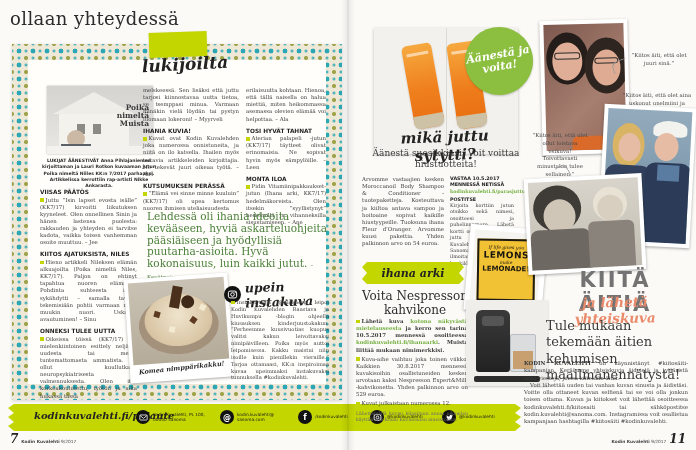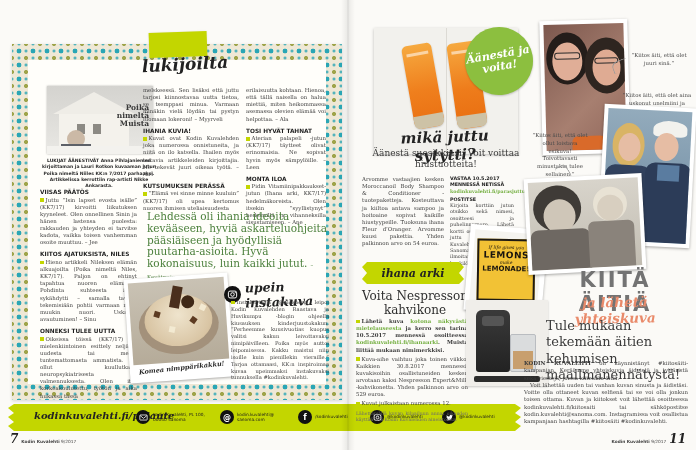--- a/index.html
+++ b/index.html
@@ -71,20 +71,21 @@
 
   .arc { border:solid #9a9a9a; border-width:1px 0 0 1px; border-radius:50% 0 0 0; }
 
   svg { display:block; }
 </style>
 </head>
 <body>
 
 <div id="spread">
 
+  <div class="abs page-header" style="left:10px; top:8px;">ollaan yhteydessä</div>
 
   <div class="abs ornate" style="left:12px; top:44px; width:330px; height:356px;">
     <div class="ornate-inner"></div>
   </div>
 
   <div class="abs swatch" style="left:149px; top:32px; width:58px; height:25px;"></div>
   <div class="abs script" style="left:130px; top:54px; width:110px; font-size:17px; text-align:center; transform:rotate(-3deg);">lukijoilta</div>
 
   <div class="abs" style="left:47px; top:86px; width:106px; height:68px; background:linear-gradient(#d4d3cf,#e9e8e4); box-shadow:0 0 2px rgba(0,0,0,.3); overflow:hidden;">
     <div class="abs" style="left:12px; top:26px; width:70px; height:42px; background:#f4f2ec;"></div>

